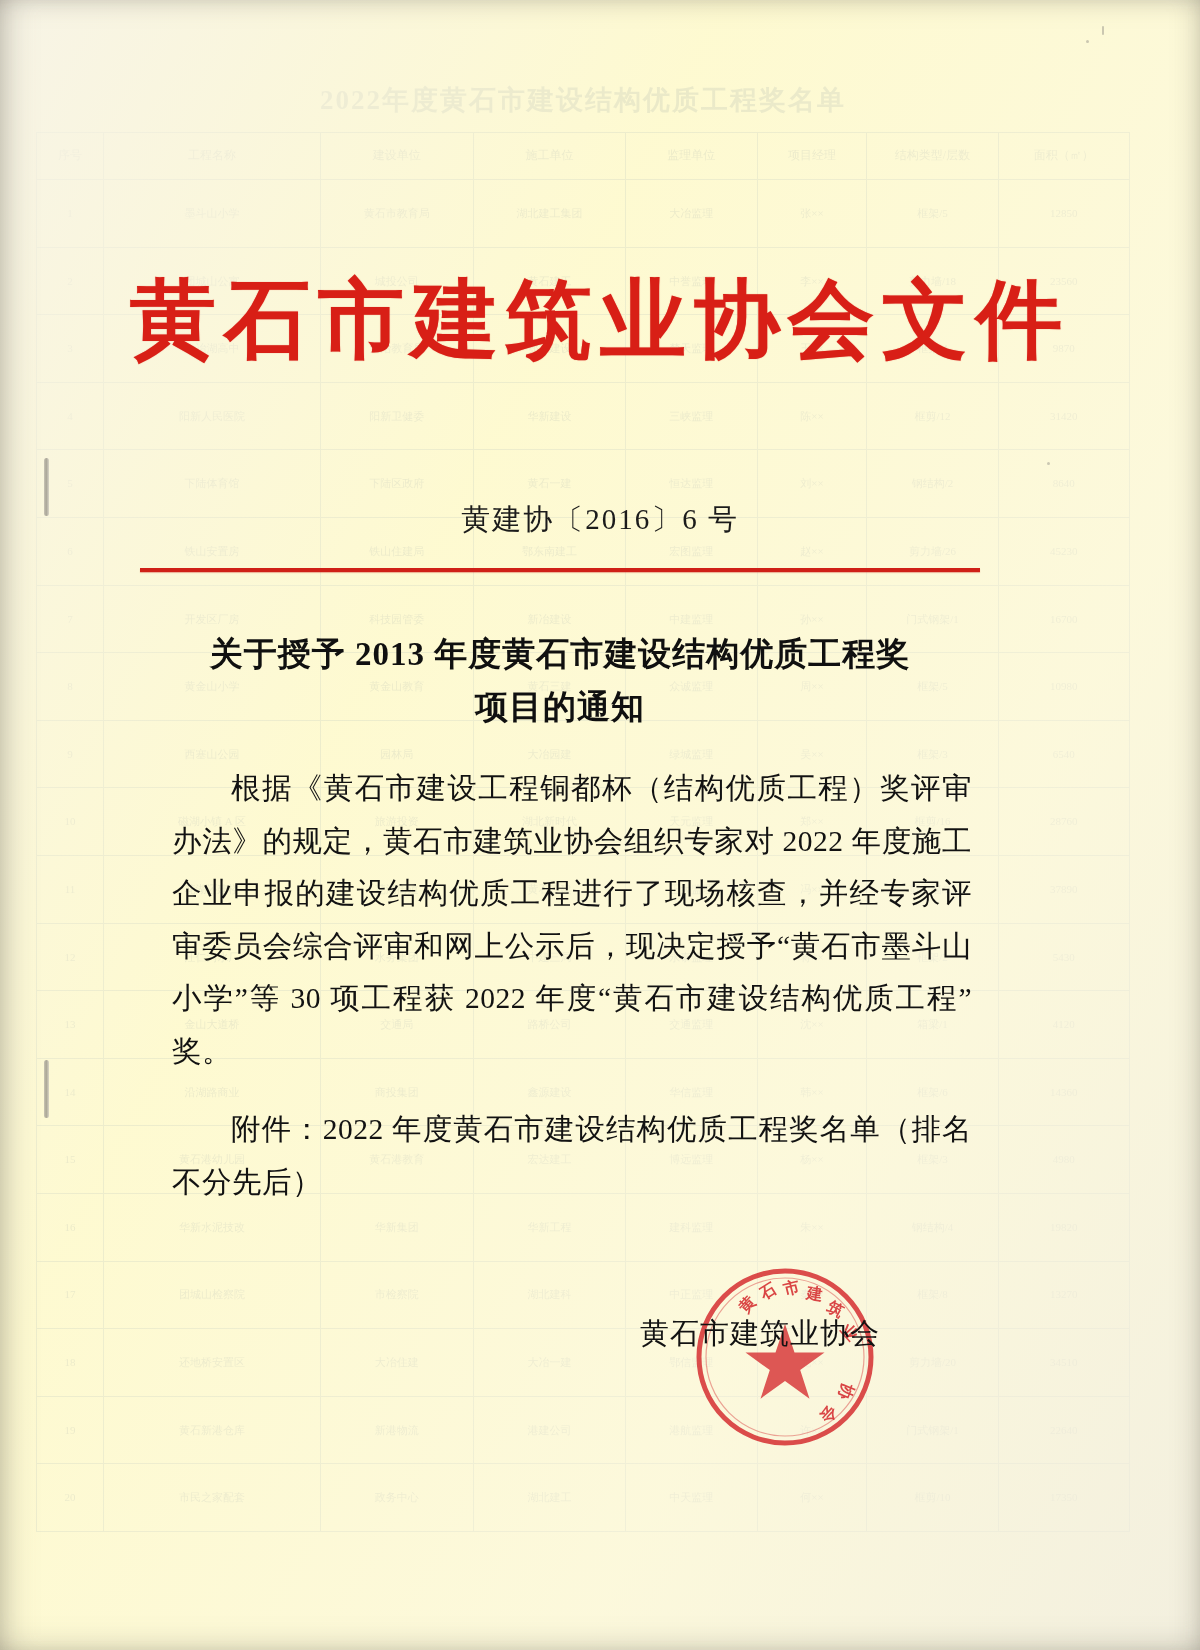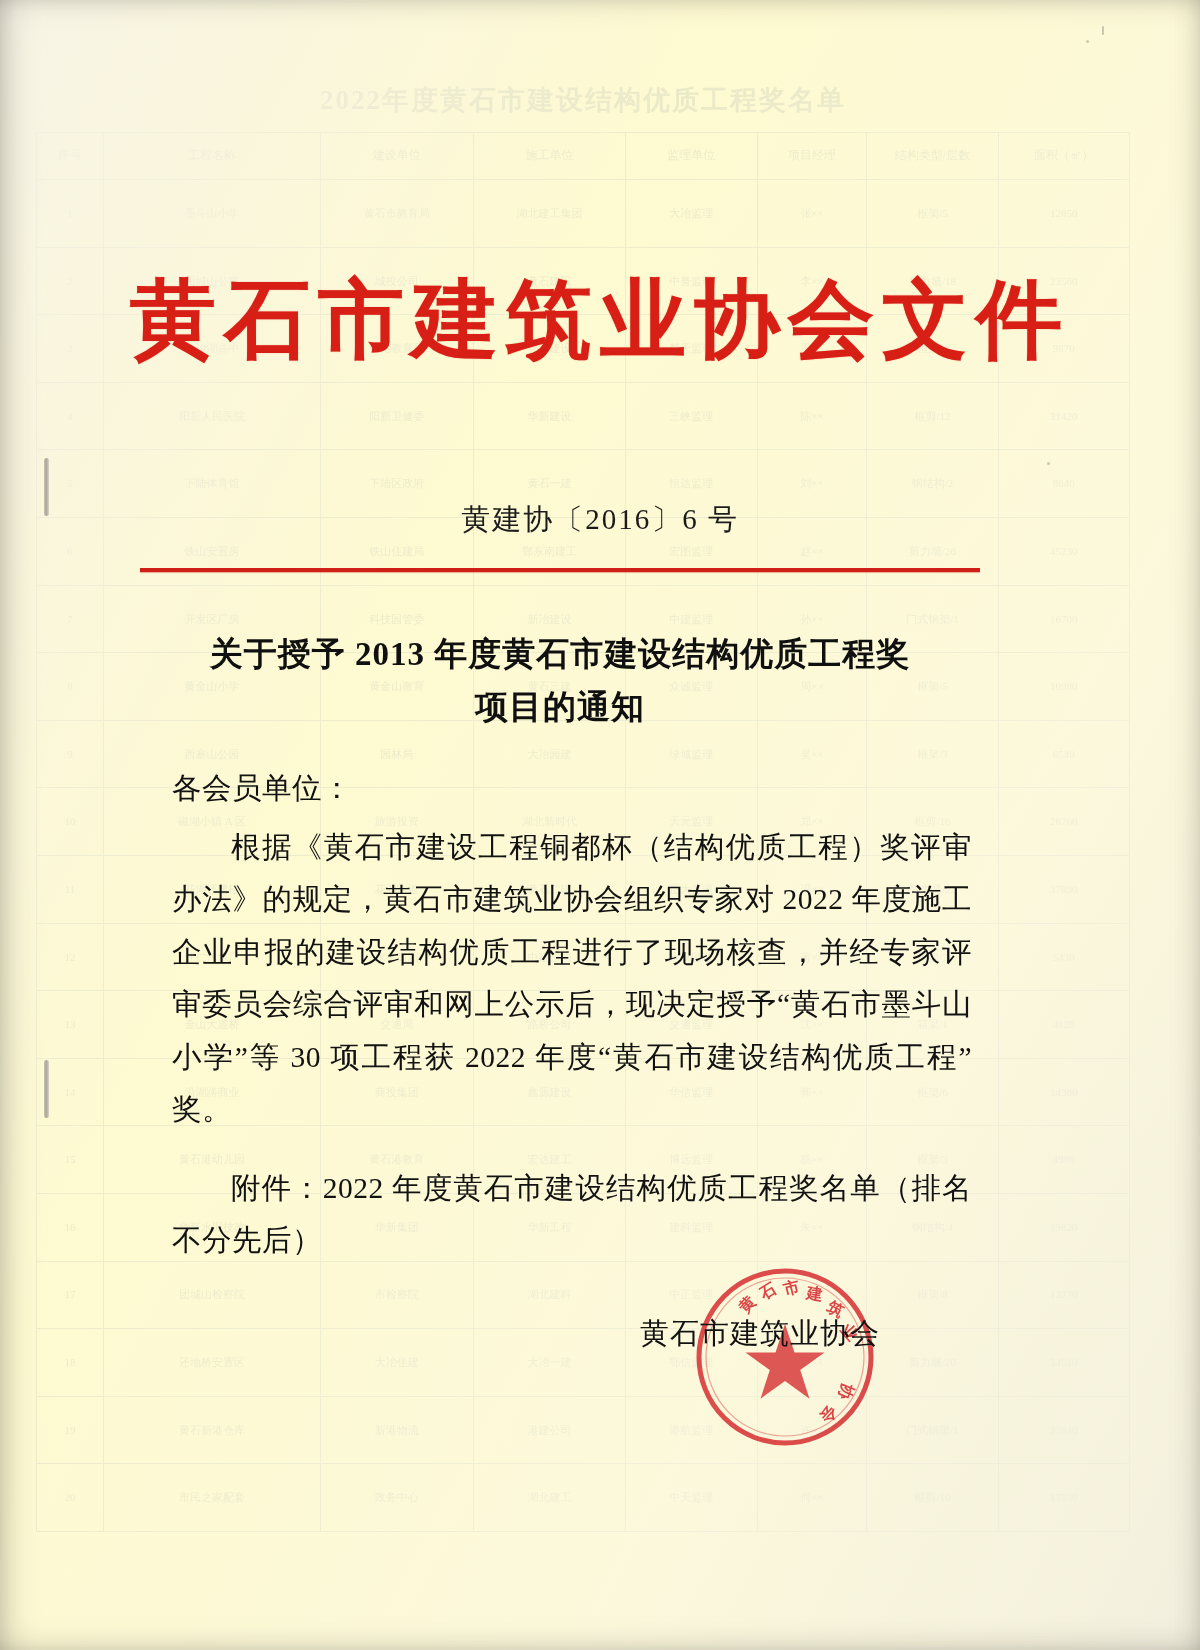--- a/index.html
+++ b/index.html
@@ -433,21 +433,20 @@
   <div class="doc-number">黄建协〔2016〕6 号</div>
 
   <div class="red-rule"></div>
 
   <div class="doc-title">
     <div>关于授予 2013 年度黄石市建设结构优质工程奖</div>
     <div>项目的通知</div>
   </div>
 
   <div class="body-block">
-    <p class="salutation">各会员单位：</p>
     <p class="para">根据《黄石市建设工程铜都杯（结构优质工程）奖评审办法》的规定，黄石市建筑业协会组织专家对 2022 年度施工企业申报的建设结构优质工程进行了现场核查，并经专家评审委员会综合评审和网上公示后，现决定授予“黄石市墨斗山小学”等 30 项工程获 2022 年度“黄石市建设结构优质工程”奖。</p>
     <p class="para-attach">附件：2022 年度黄石市建设结构优质工程奖名单（排名不分先后）</p>
   </div>
 
   <div class="seal">
     <svg width="190" height="190" viewBox="0 0 190 190" xmlns="http://www.w3.org/2000/svg">
       <g opacity="0.82" fill="none" stroke="#d4272b">
         <circle cx="95" cy="95" r="86" stroke-width="5"></circle>
         <circle cx="95" cy="95" r="79" stroke-width="1.2" opacity="0.5"></circle>
       </g>

